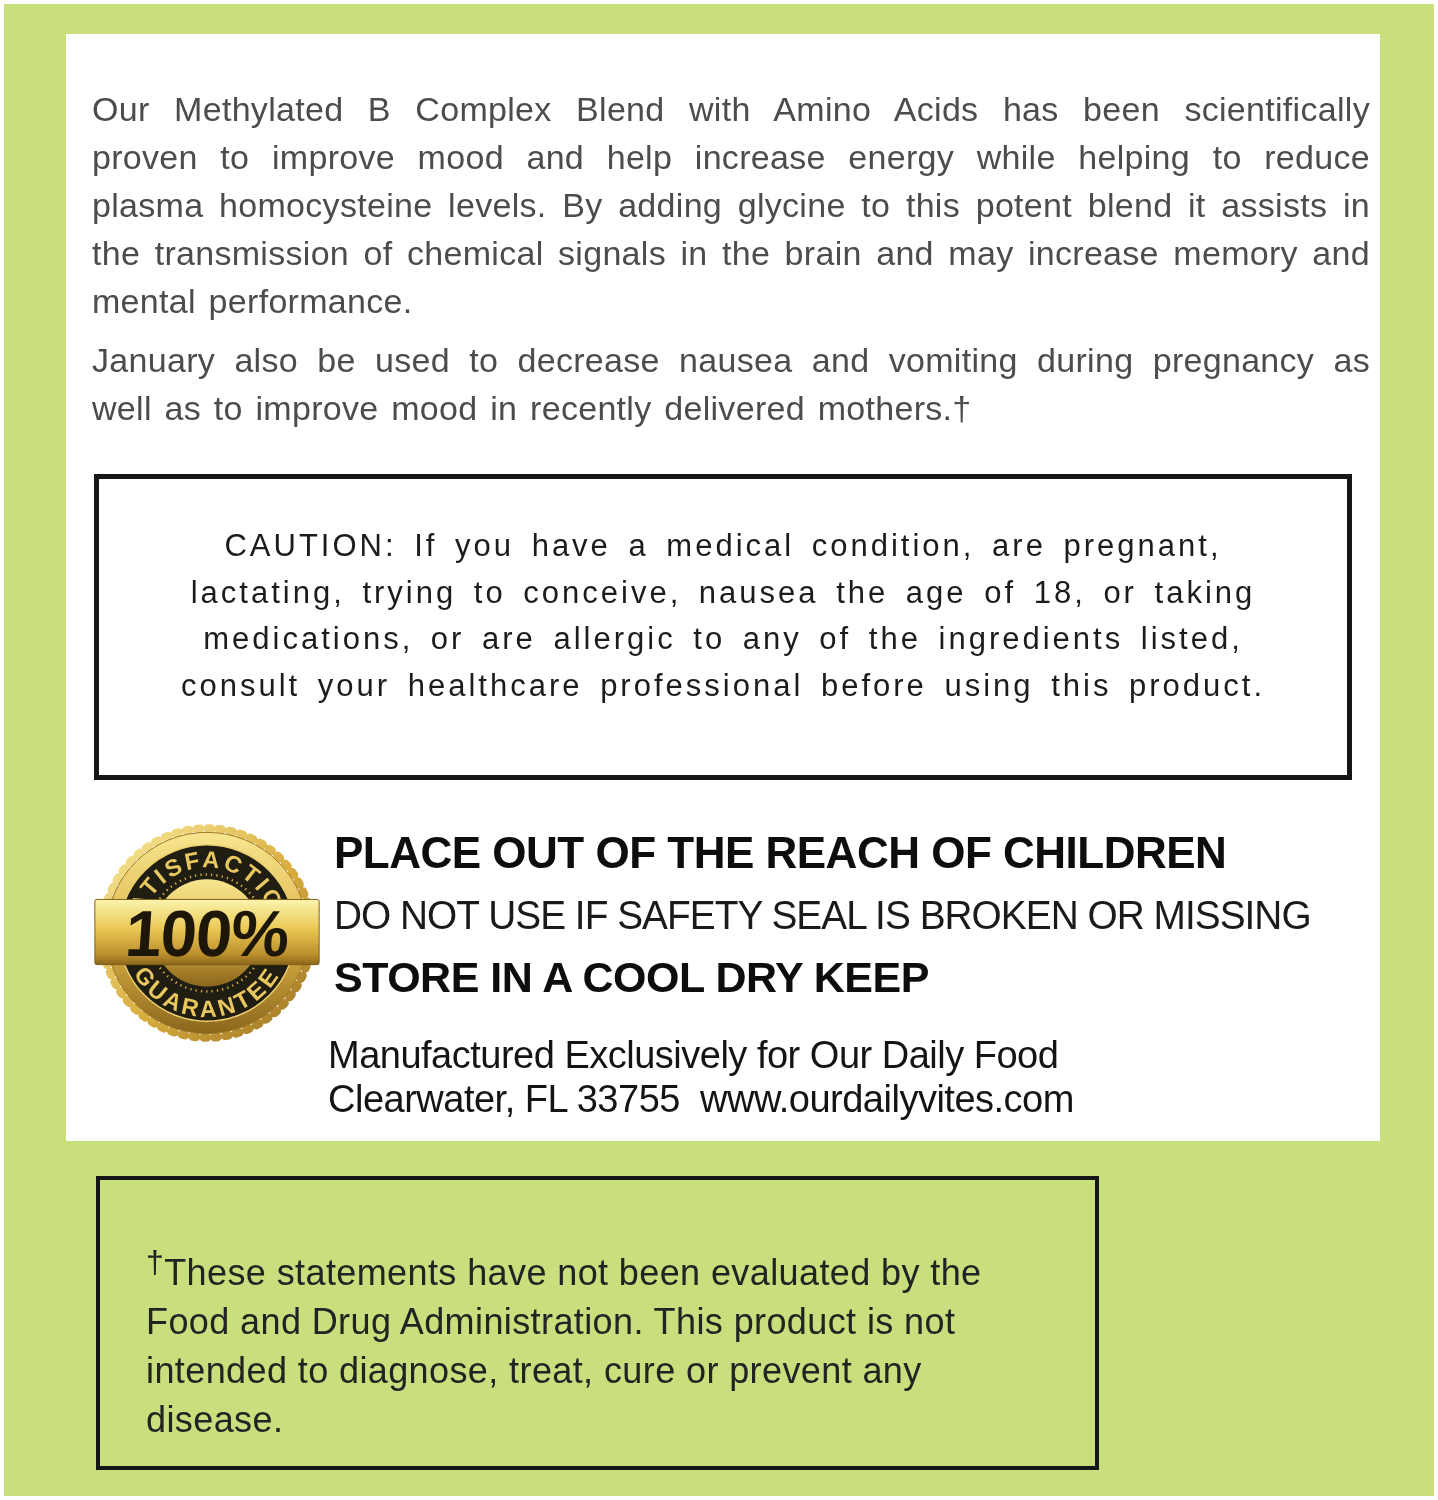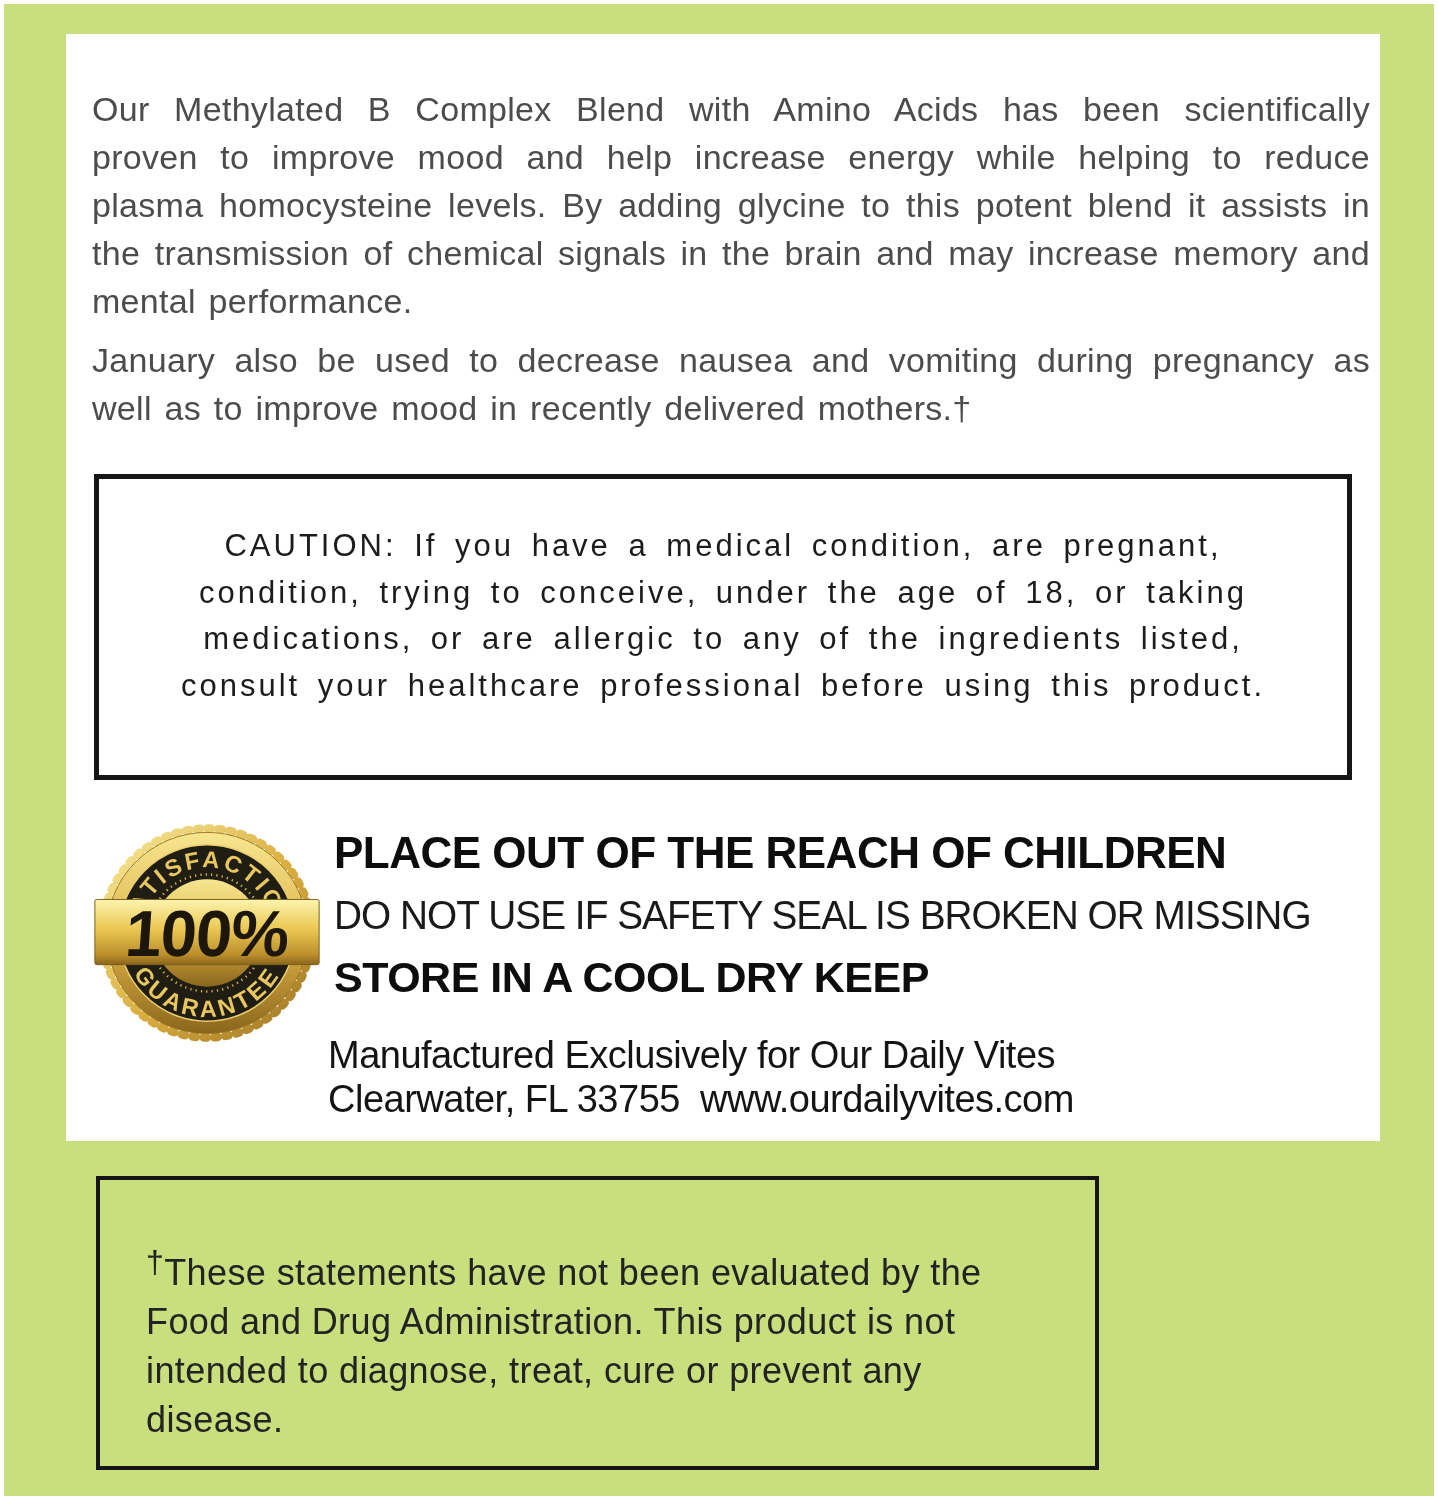--- a/index.html
+++ b/index.html
@@ -90,21 +90,21 @@
 <div class="page">
   <div class="label-bg">
 
     <div class="panel"></div>
 
     <p class="para para1">Our Methylated B Complex Blend with Amino Acids has been scientifically proven to improve mood and help increase energy while helping to reduce plasma homocysteine levels. By adding glycine to this potent blend it assists in the transmission of chemical signals in the brain and may increase memory and mental performance.</p>
 
     <p class="para para2">January also be used to decrease nausea and vomiting during pregnancy as well as to improve mood in recently delivered mothers.†</p>
 
     <div class="caution-box">
-      <p class="caution-text">CAUTION: If you have a medical condition, are pregnant, condition, trying to conceive, under the age of 18, or taking medications, or are allergic to any of the ingredients listed, consult your healthcare professional before using this product.</p>
+      <p class="caution-text">CAUTION: If you have a medical condition, are pregnant, lactating, trying to conceive, nausea the age of 18, or taking medications, or are allergic to any of the ingredients listed, consult your healthcare professional before using this product.</p>
     </div>
 
     <svg class="seal" viewBox="-120 -120 240 240">
       <defs>
         <linearGradient id="gEdge" x1="0%" y1="0%" x2="100%" y2="100%">
           <stop offset="0%" stop-color="#f9eb9b"></stop>
           <stop offset="55%" stop-color="#d9ac3e"></stop>
           <stop offset="100%" stop-color="#9a7323"></stop>
         </linearGradient>
         <linearGradient id="gDisc" x1="0%" y1="0%" x2="0%" y2="100%">
@@ -138,21 +138,21 @@
       </text>
 
       <rect x="-117" y="-35" width="234" height="68" rx="2" fill="url(#gBand)" stroke="#7c5c17" stroke-width="1"></rect>
       <text x="0" y="24" text-anchor="middle" font-size="68" font-weight="bold" fill="#1d1709" letter-spacing="-1" transform="skewX(-4)">100%</text>
     </svg>
 
     <p class="warn warn-1">PLACE OUT OF THE REACH OF CHILDREN</p>
     <p class="warn warn-2">DO NOT USE IF SAFETY SEAL IS BROKEN OR MISSING</p>
     <p class="warn warn-3">STORE IN A COOL DRY KEEP</p>
 
-    <p class="mfg mfg-1">Manufactured Exclusively for Our Daily Vites</p>
+    <p class="mfg mfg-1">Manufactured Exclusively for Our Daily Food</p>
     <p class="mfg mfg-2">Clearwater, FL 33755  www.ourdailyvites.com</p>
 
     <div class="disclaimer-box">
       <p class="disclaimer-text"><sup>†</sup><span>These statements have not been evaluated by the Food and Drug Administration. This product is not intended to diagnose, treat, cure or prevent any disease.</span></p>
     </div>
 
   </div>
 </div>
 
 </body></html>

